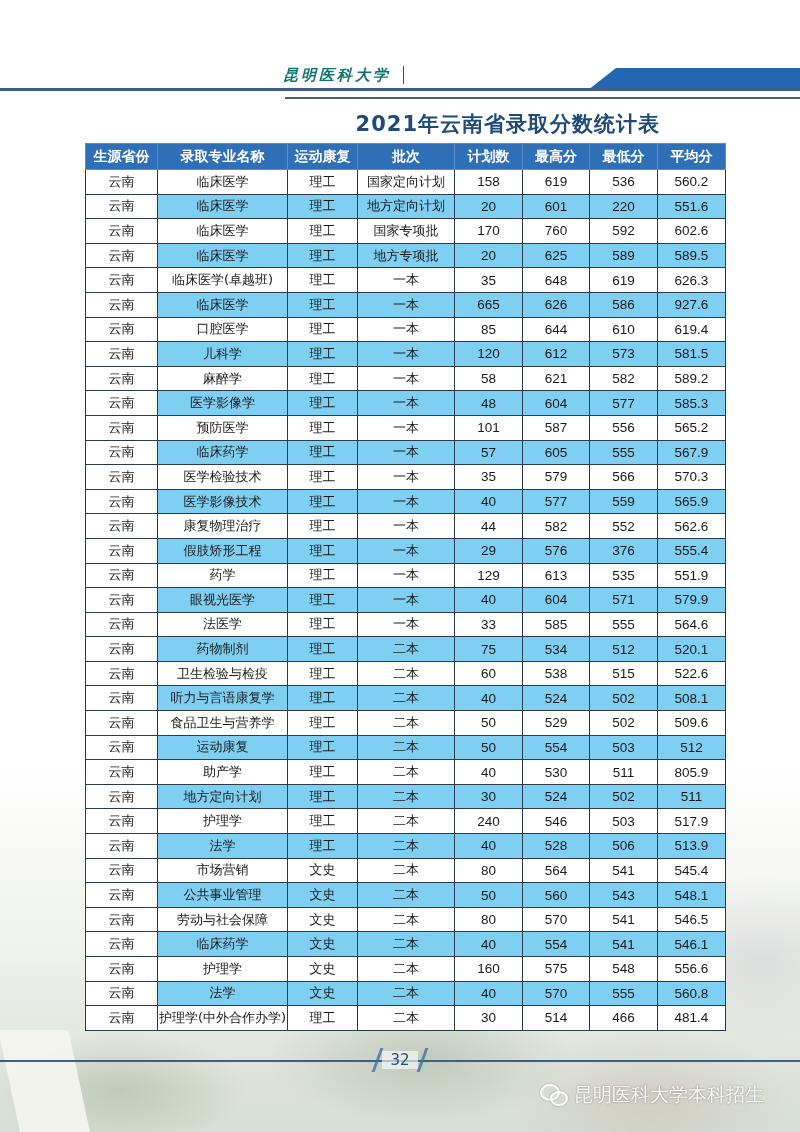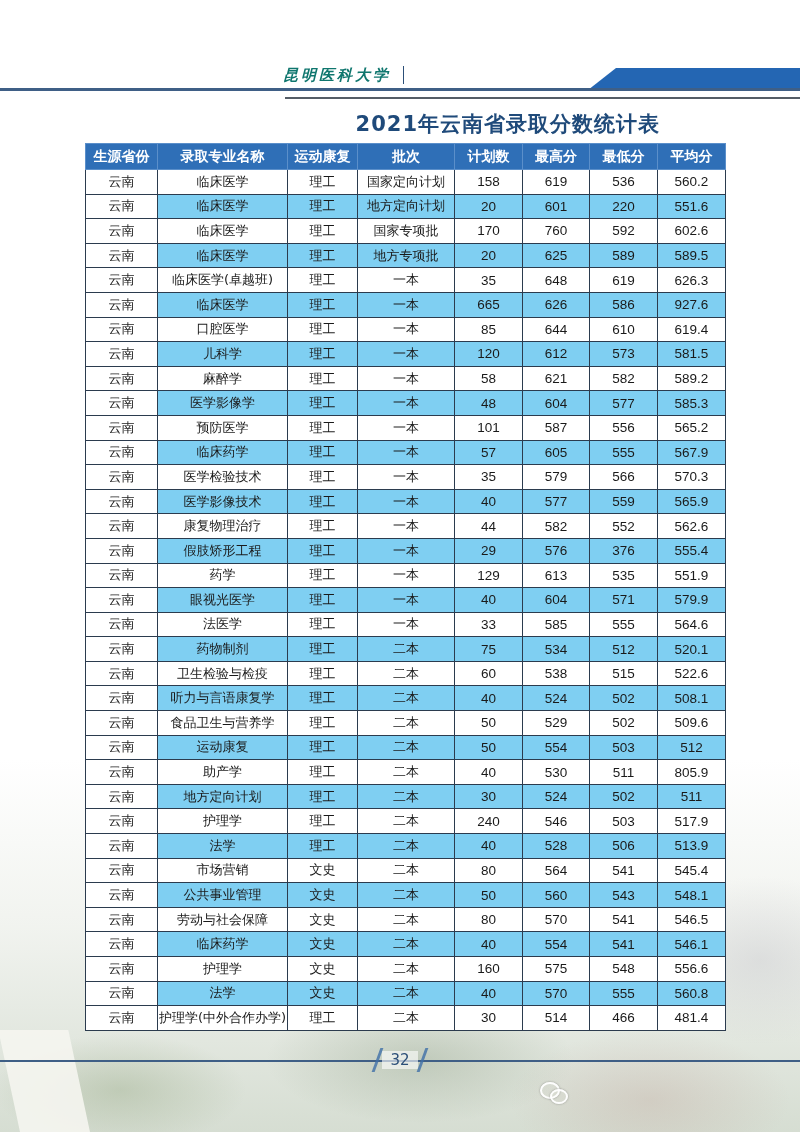--- a/index.html
+++ b/index.html
@@ -494,13 +494,14 @@
 <div class="page-number">
   <span class="slash"></span>
   <span class="num">32</span>
   <span class="slash"></span>
 </div>
 <div class="watermark">
   <span class="wechat-icon">
     <span class="b1"></span>
       <span class="b2"></span>
   </span>
+  <span>昆明医科大学本科招生</span>
 </div>
 
 </body></html>

